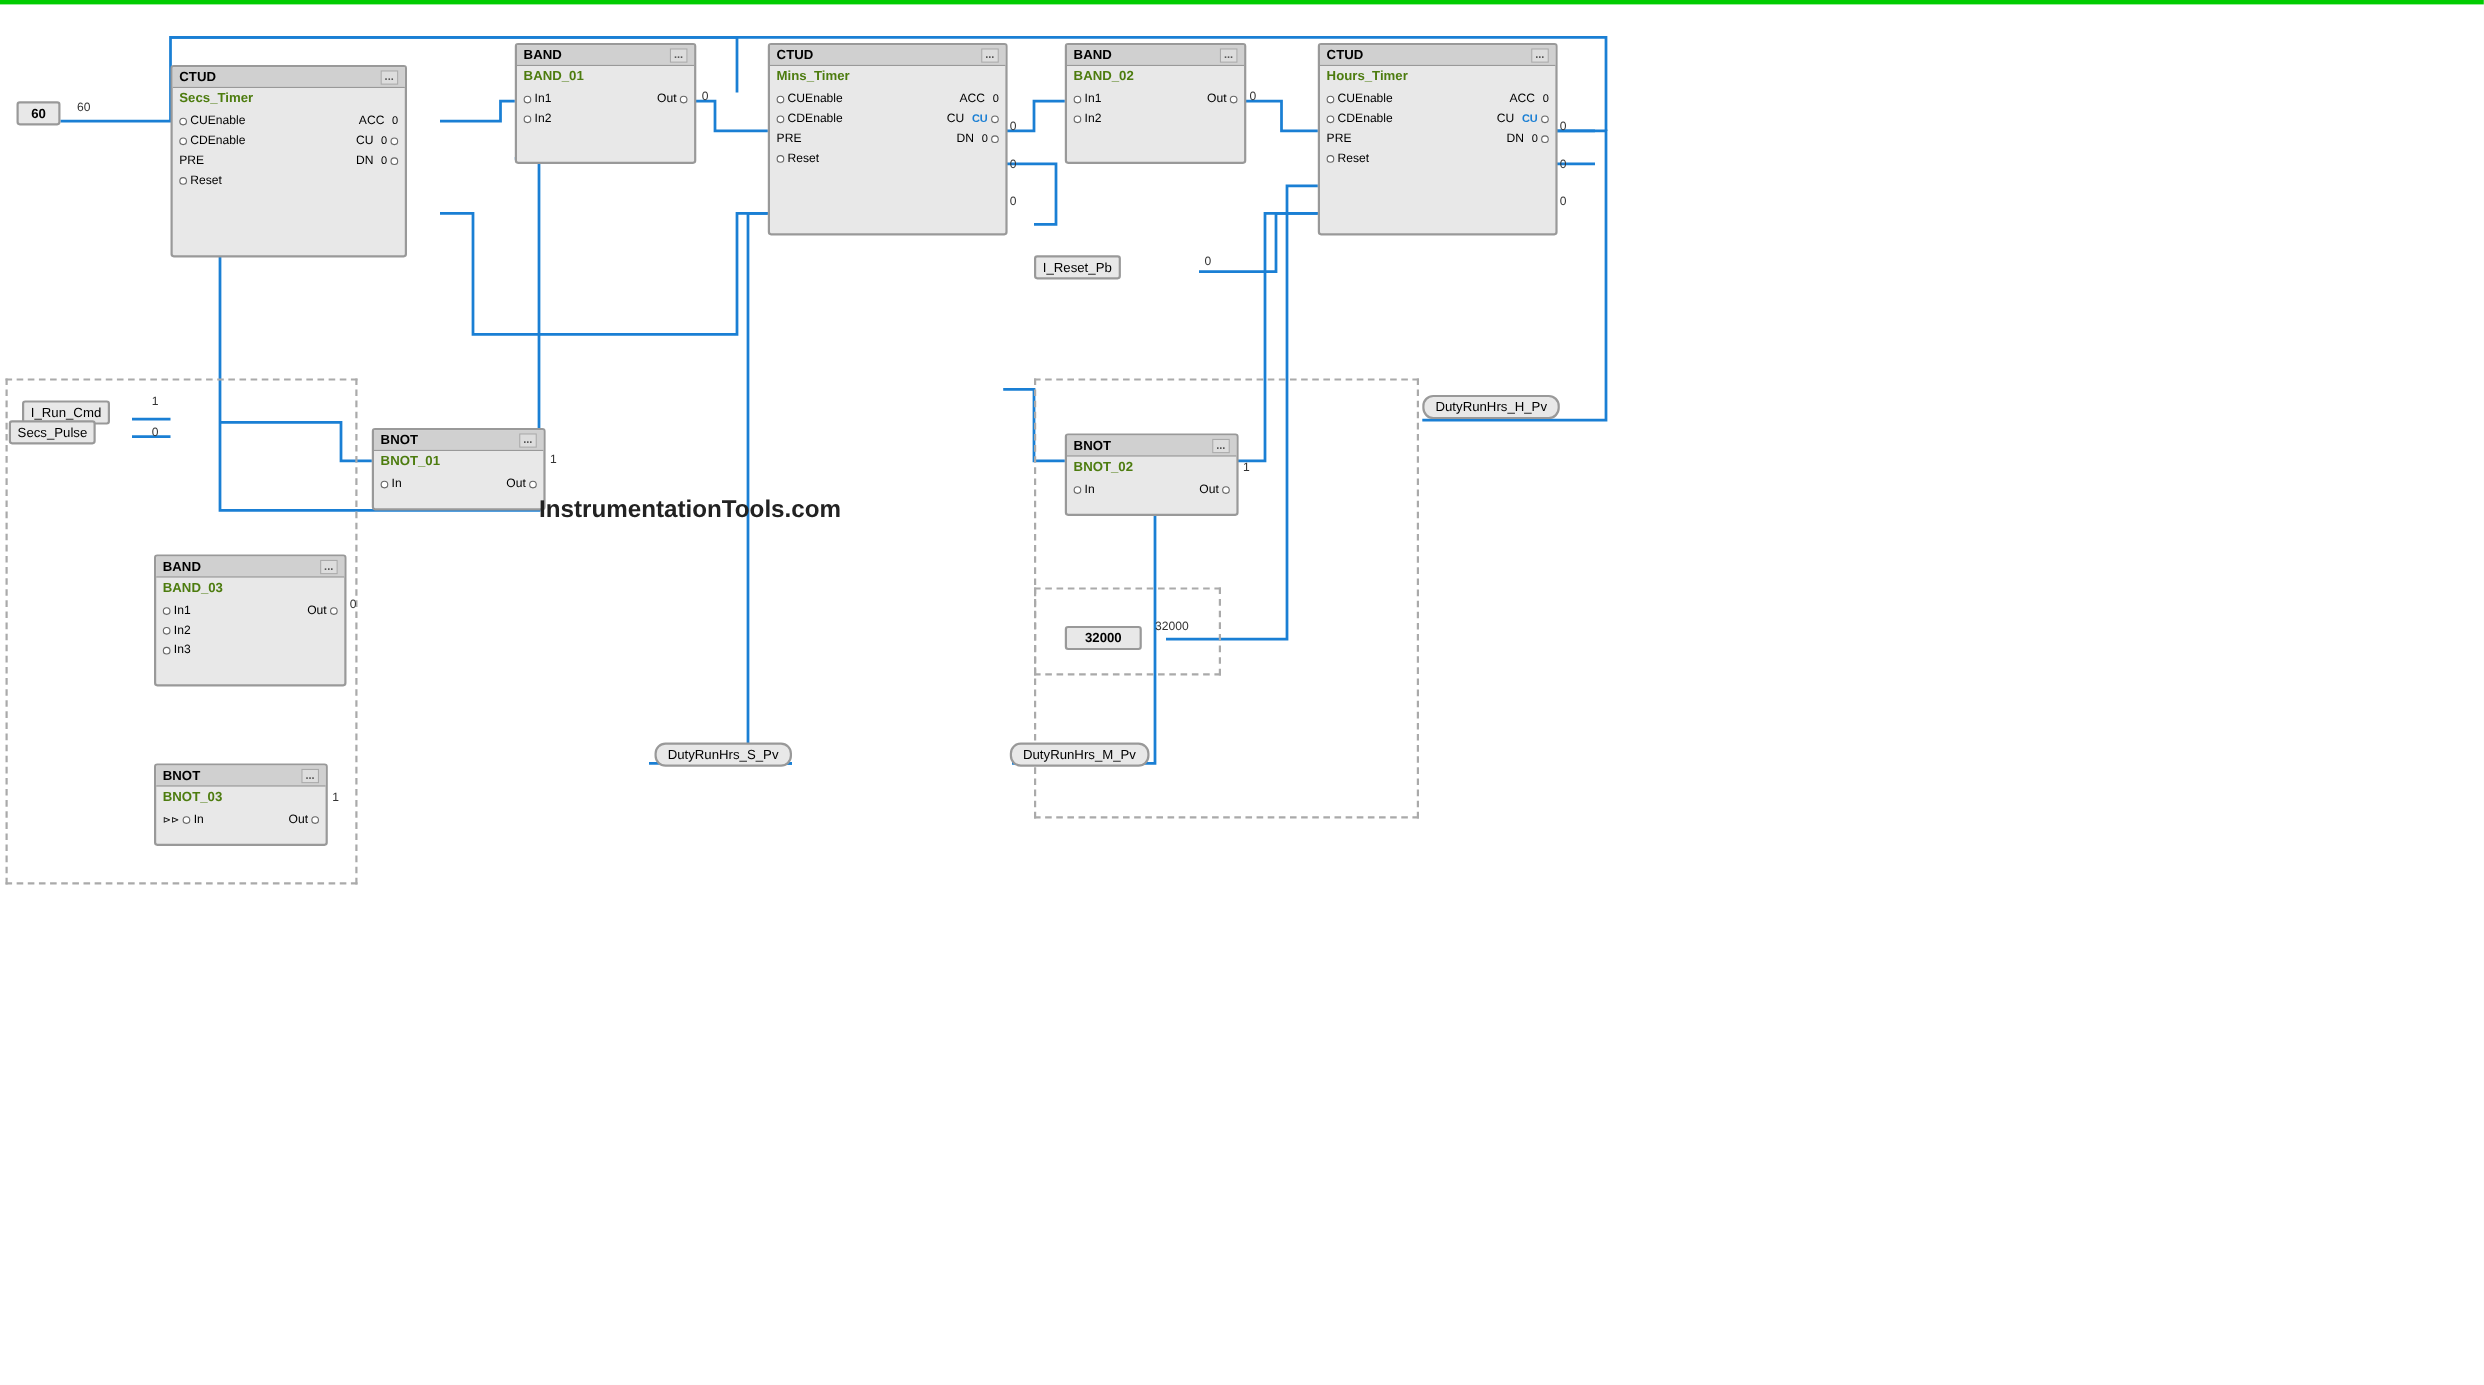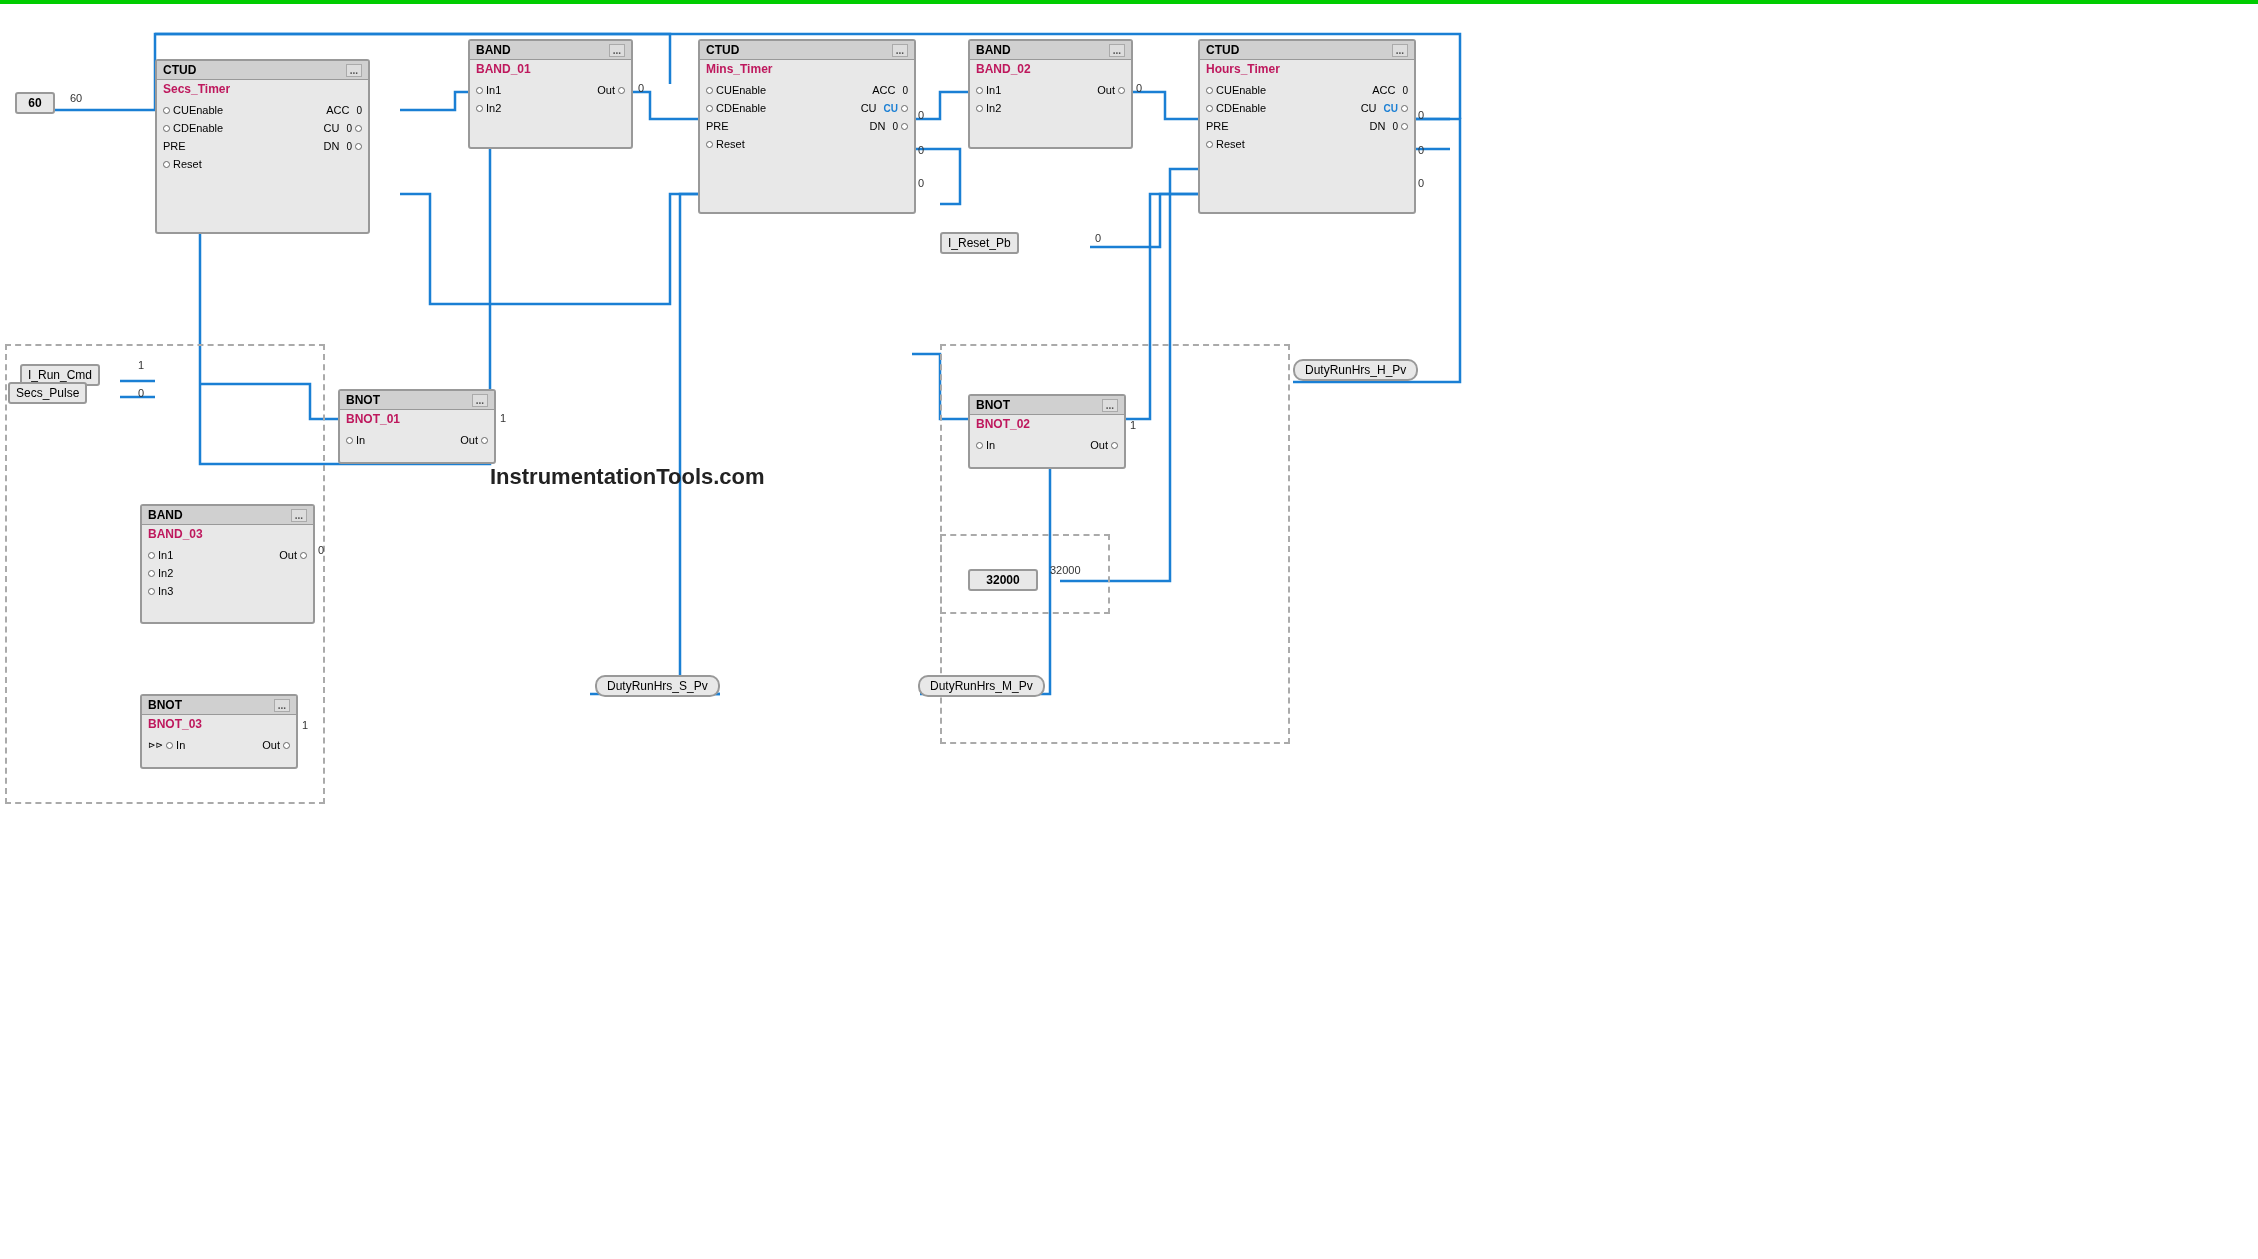--- a/index.html
+++ b/index.html
@@ -44,21 +44,21 @@
       color: #555;
       border: 1px solid #aaa;
       background: #ddd;
       padding: 0 3px;
       cursor: pointer;
     }
     .fb-name {
       padding: 2px 6px 4px 6px;
       font-weight: bold;
       font-size: 12px;
-      color: #be185d;
+      color: #4d7c0f;
     }
     .fb-body {
       display: flex;
       padding: 2px 6px;
     }
     .fb-left, .fb-right {
       display: flex;
       flex-direction: column;
       gap: 2px;
       text-align: center;
@@ -495,17 +495,17 @@
   <div class="output-label" style="left:595px;top:671px;">
     <span>DutyRunHrs_S_Pv</span>
   </div>
   <div class="output-label" style="left:918px;top:671px;">
     <span>DutyRunHrs_M_Pv</span>
   </div>
   <div class="output-label" style="left:1293px;top:355px;">
     <span>DutyRunHrs_H_Pv</span>
   </div>
 
-  <div class="watermark" style="left:490px;top:460px;">
+  <div class="watermark" style="left:490px;top:446px;">
     <span>InstrumentationTools.com</span>
   </div>
 
 </div>
 
 </body></html>

